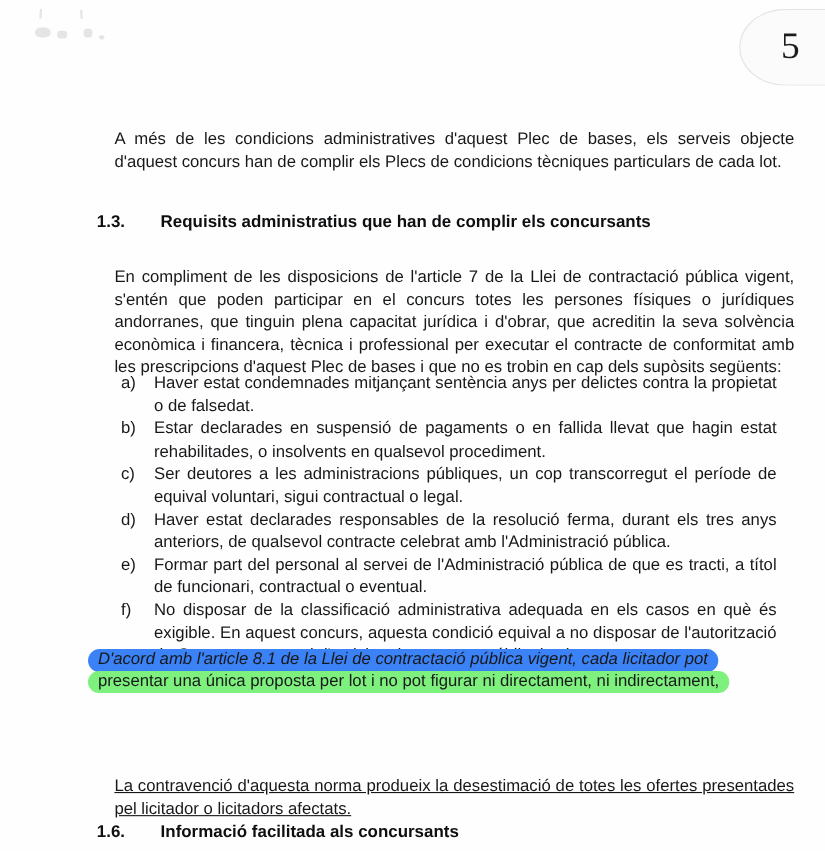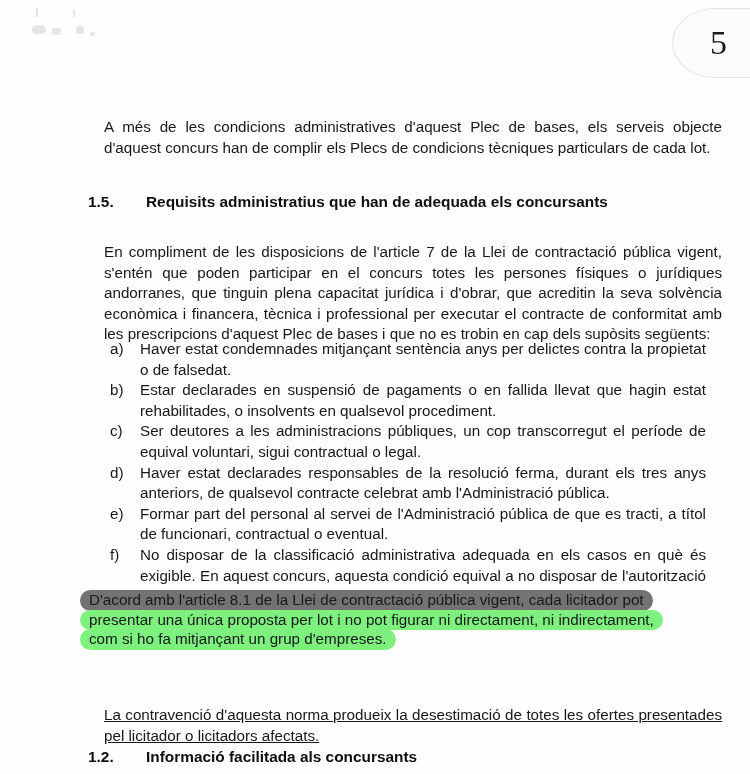--- a/index.html
+++ b/index.html
@@ -181,21 +181,21 @@
 
   <div class="page-tab">
     <span class="page-tab-number">5</span>
   </div>
 
   <div class="content">
 
     <p class="body-text intro-para">A més de les condicions administratives d'aquest Plec de bases, els serveis objecte d'aquest concurs han de complir els Plecs de condicions tècniques particulars de cada lot.</p>
 
     <h2 class="section-heading heading-15">
-      <span class="heading-num">1.5.</span><span>Requisits administratius que han de adequada els concursants</span>
+      <span class="heading-num">1.3.</span><span>Requisits administratius que han de complir els concursants</span>
     </h2>
 
     <p class="body-text requirements-para">En compliment de les disposicions de l'article 7 de la Llei de contractació pública vigent, s'entén que poden participar en el concurs totes les persones físiques o jurídiques andorranes, que tinguin plena capacitat jurídica i d'obrar, que acreditin la seva solvència econòmica i financera, tècnica i professional per executar el contracte de conformitat amb les prescripcions d'aquest Plec de bases i que no es trobin en cap dels supòsits següents:</p>
 
     <ol class="lettered-list">
       <li>
         <span class="marker">a)</span>
         <span class="item-text">Haver estat condemnades mitjançant sentència anys per delictes contra la propietat o de falsedat.</span>
       </li>
       <li>
@@ -214,25 +214,24 @@
         <span class="marker">e)</span>
         <span class="item-text">Formar part del personal al servei de l'Administració pública de que es tracti, a títol de funcionari, contractual o eventual.</span>
       </li>
       <li>
         <span class="marker">f)</span>
         <span class="item-text">No disposar de la classificació administrativa adequada en els casos en què és exigible. En aquest concurs, aquesta condició equival a no disposar de l'autorització de Comerç per exercir l'activitat de transport públic de viatgers.</span>
       </li>
     </ol>
 
     <div class="highlight-block">
-      <p class="hl-line" style="background: #737373;">D'acord amb l'article 8.1 de la Llei de contractació pública vigent, cada licitador pot</p>
+      <p class="hl-line" style="background: #3b82f6; font-style: italic;">D'acord amb l'article 8.1 de la Llei de contractació pública vigent, cada licitador pot</p>
       <p class="hl-line" style="background: rgb(125, 240, 125); text-align: right;">presentar una única proposta per lot i no pot figurar ni directament, ni indirectament,</p>
-      <p class="hl-line" style="background: rgb(125, 240, 125);">com si ho fa mitjançant un grup d'empreses.</p>
     </div>
 
     <p class="body-text contravention-para">La contravenció d'aquesta norma produeix la desestimació de totes les ofertes presentades pel licitador o licitadors afectats.</p>
 
     <h2 class="section-heading heading-16">
-      <span class="heading-num">1.2.</span><span>Informació facilitada als concursants</span>
+      <span class="heading-num">1.6.</span><span>Informació facilitada als concursants</span>
     </h2>
 
   </div>
 </div>
 
 </body></html>

